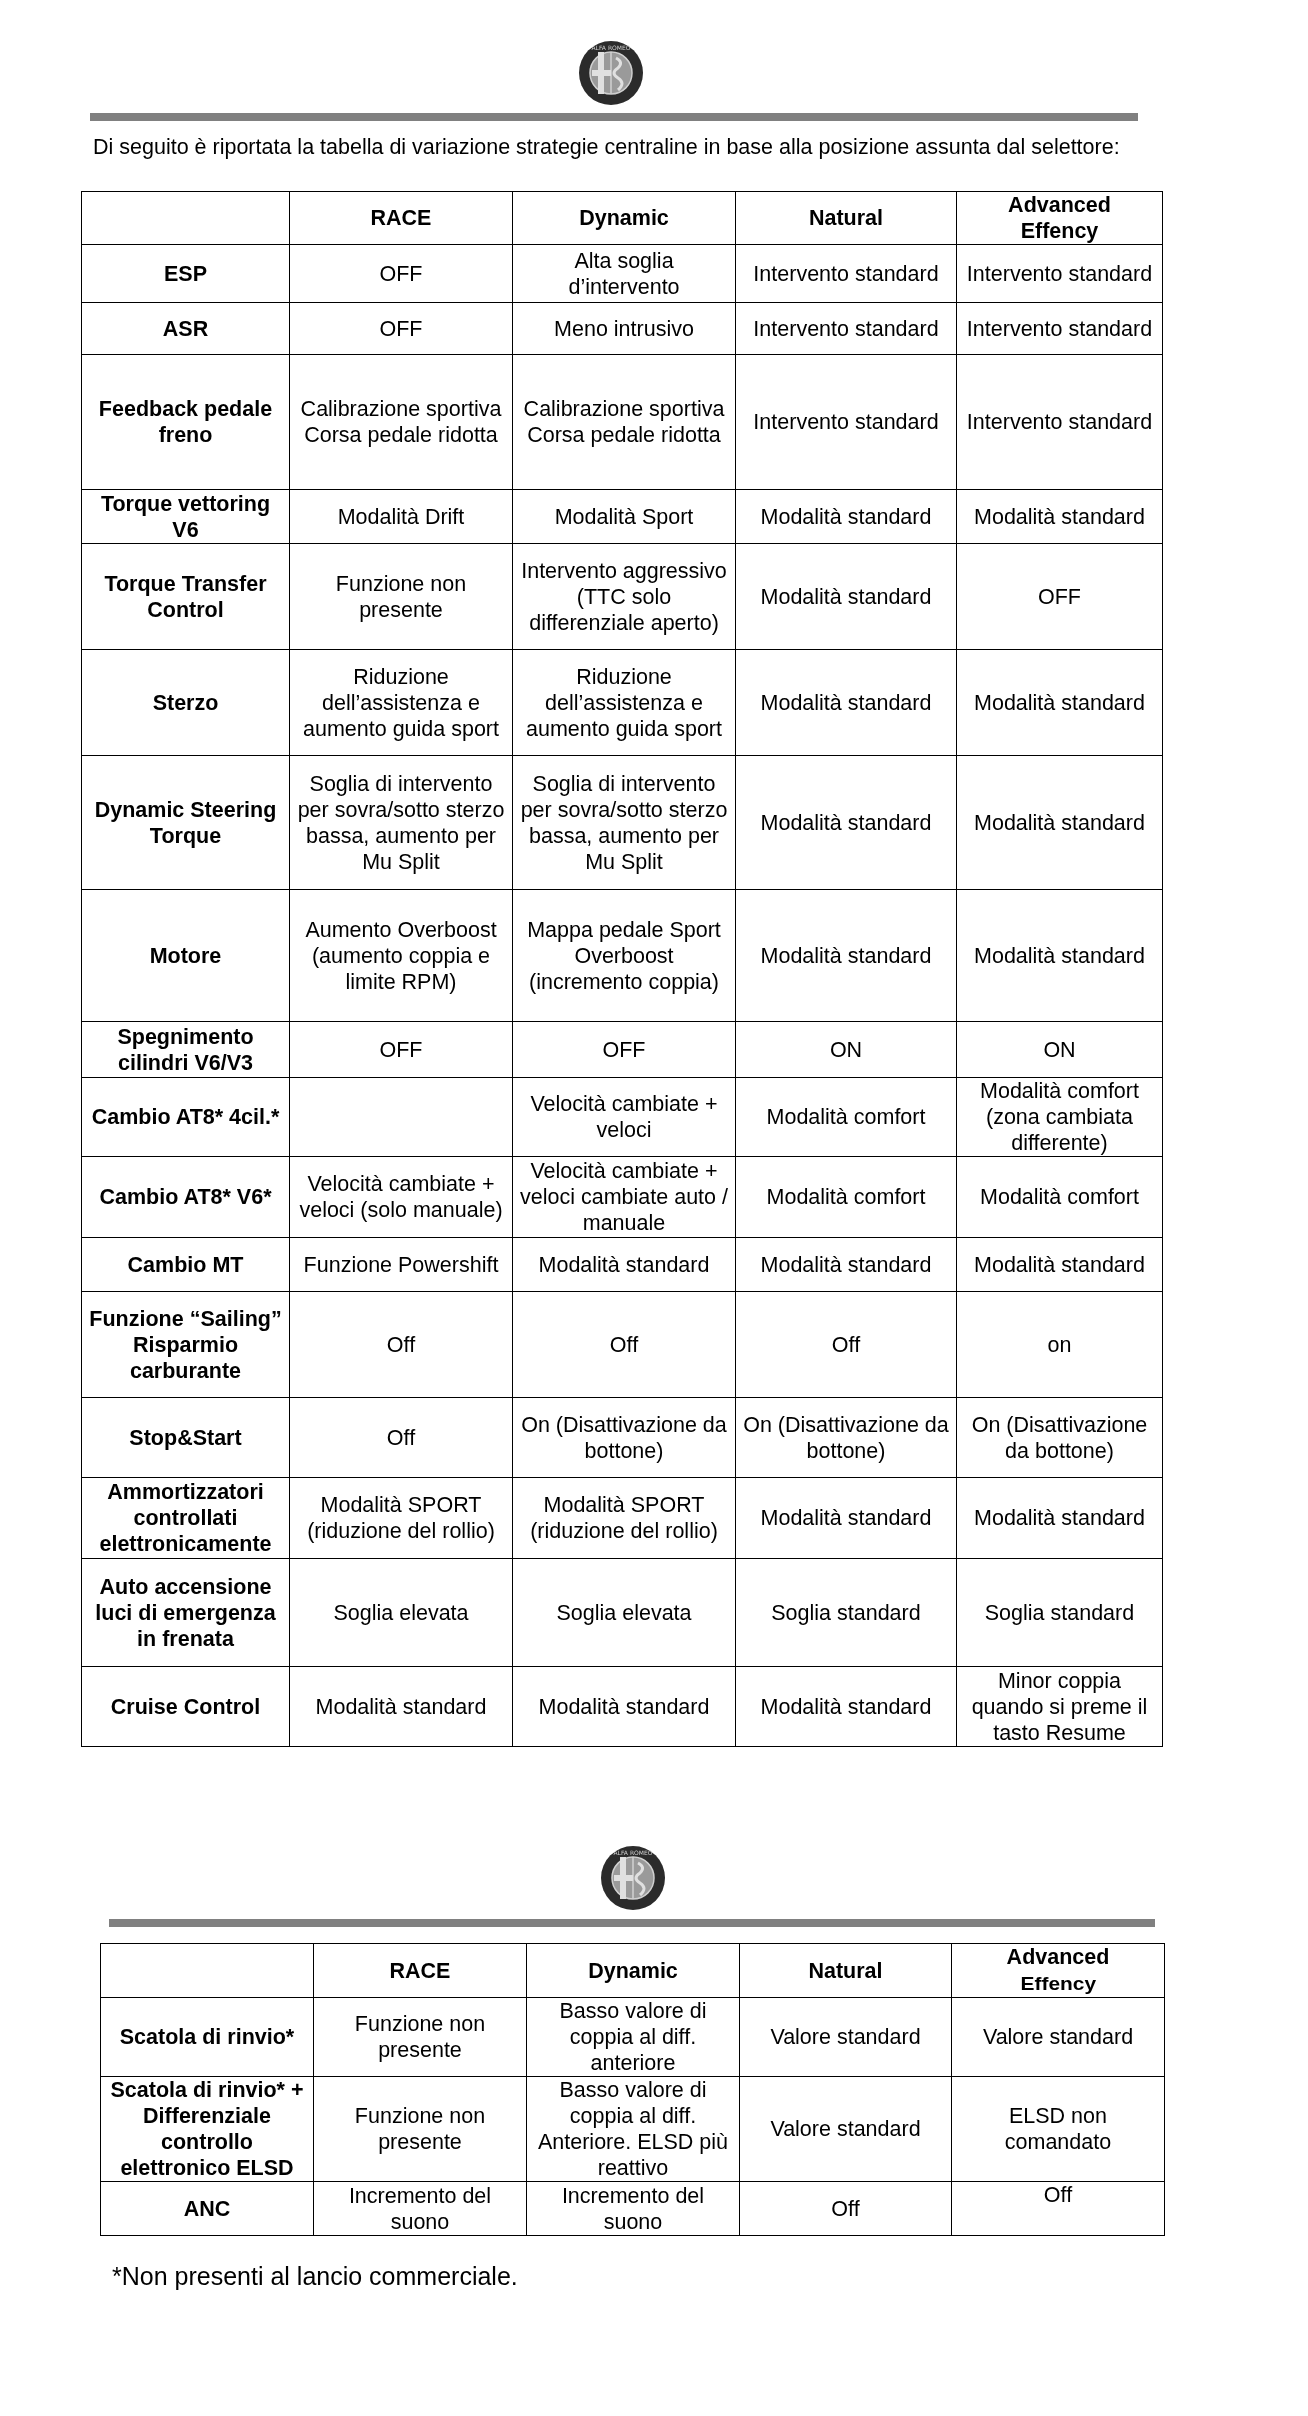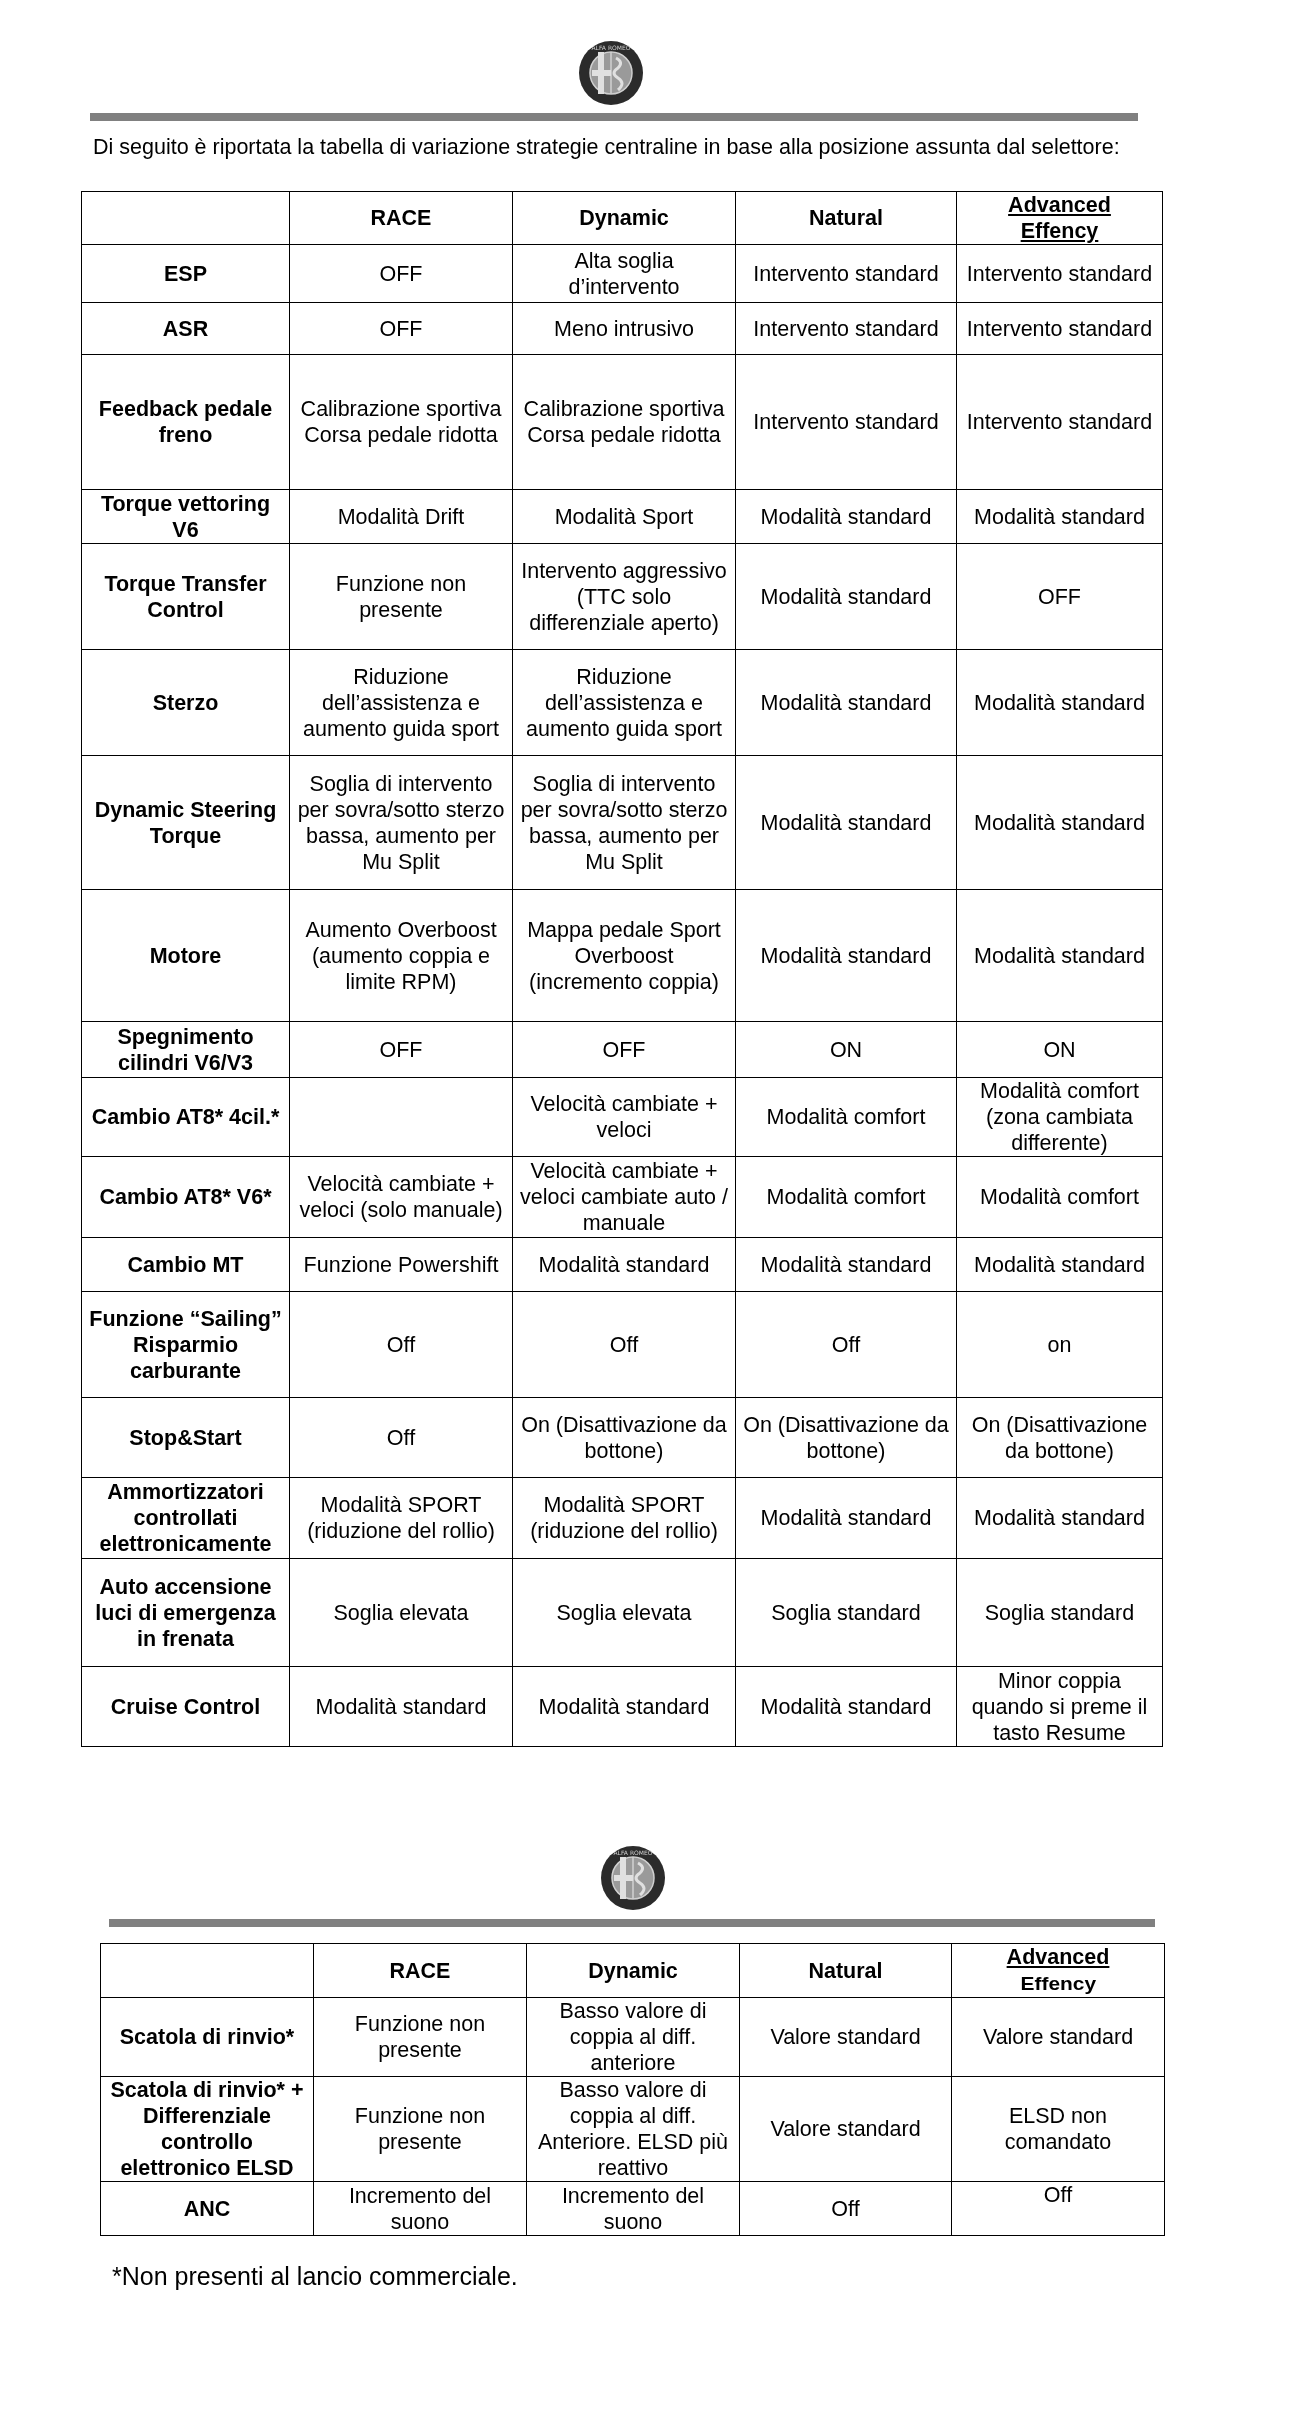--- a/index.html
+++ b/index.html
@@ -10,21 +10,21 @@
   .rule { position: absolute; height: 8px; background: #808080; }
   .intro { position: absolute; left: 93px; top: 134px; width: 1040px;
            font-size: 21.5px; line-height: 26px; text-align: justify; text-align-last: left; }
   table.grid { position: absolute; border-collapse: collapse; table-layout: fixed; }
   table.grid td, table.grid th { border: 1.5px solid #000; padding: 0 4px; text-align: center;
            vertical-align: middle; font-size: 21.5px; line-height: 26px; font-weight: normal; }
   table.grid th, table.grid td.label { font-weight: bold; }
   .adv-sub { font-size: 19px; display: inline-block; transform: scaleX(1.1); }
   .cell-top { vertical-align: top !important; }
   .footnote { position: absolute; left: 112px; top: 2263px; font-size: 25px; line-height: 26px; }
-  .line { display: block; text-decoration: underline; }
+  .line { display: block; }
 </style>
 </head>
 <body>
 
 <div class="logo" style="left:578px; top:40px;">
   <svg viewBox="0 0 66 66">
     <circle cx="33" cy="33" r="32" fill="#2b2b2b"></circle>
     <circle cx="33" cy="33" r="21" fill="#9a9a9a" stroke="#d0d0d0" stroke-width="1.5"></circle>
     <line x1="33" y1="12" x2="33" y2="54" stroke="#d0d0d0" stroke-width="1.5"></line>
     <rect x="14" y="30" width="19" height="6" fill="#e0e0e0"></rect>

